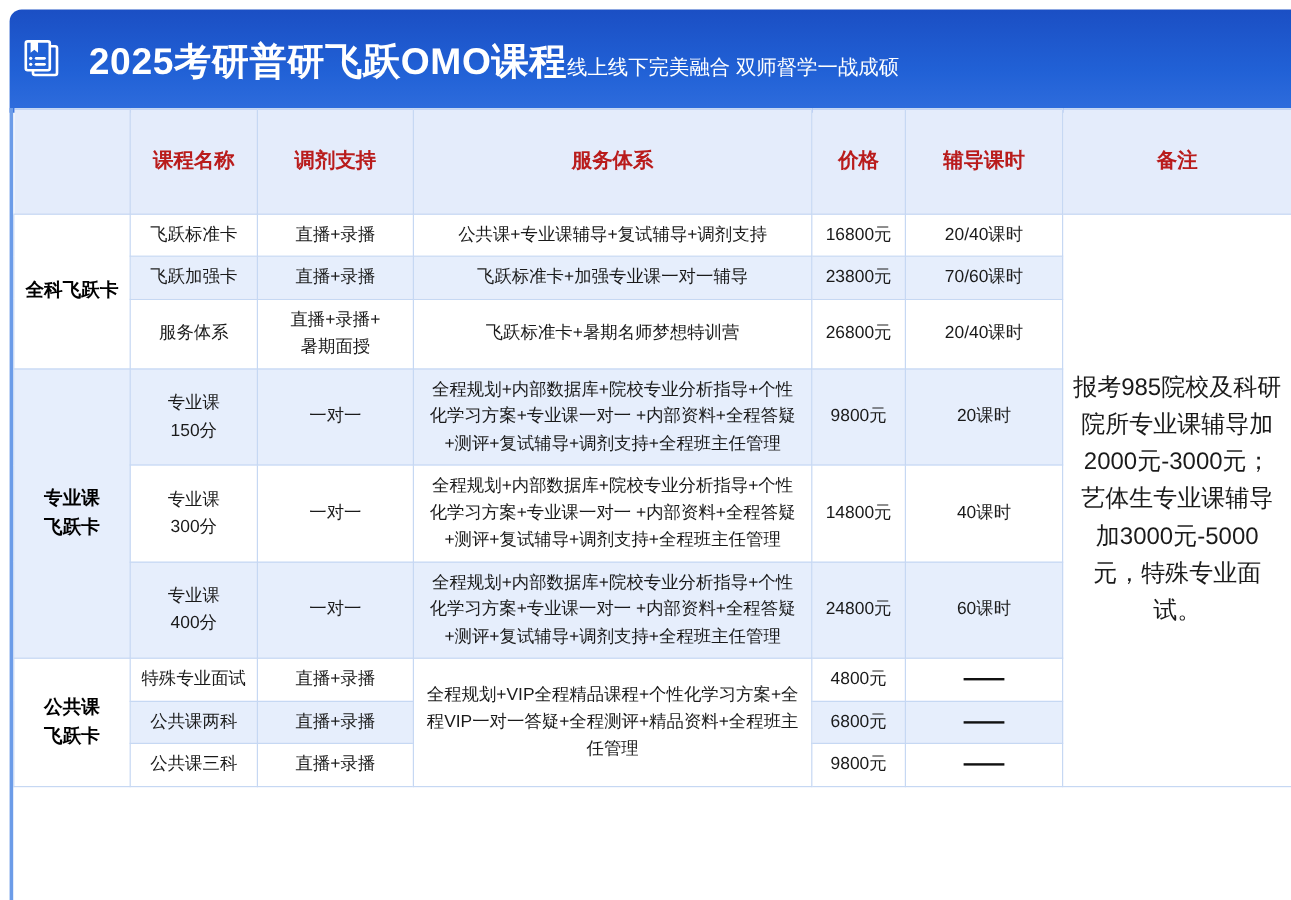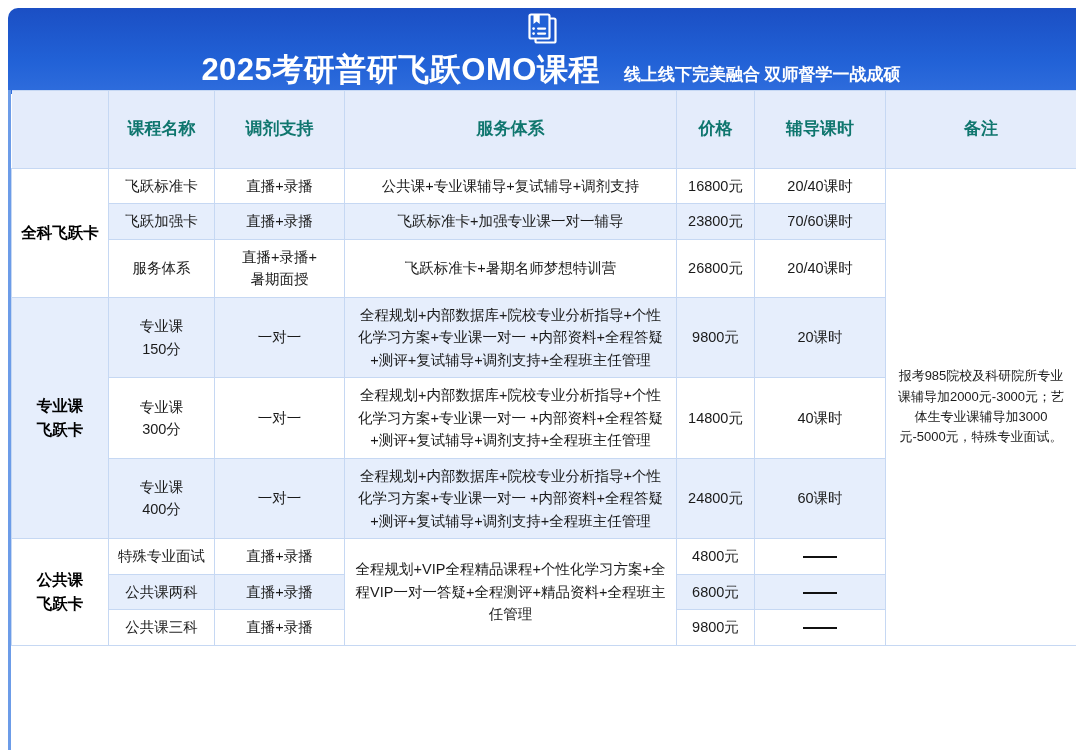--- a/index.html
+++ b/index.html
@@ -23,23 +23,22 @@
   .banner {
     position: absolute;
     left: 8px;
     top: 8px;
     width: 1068px;
     height: 86px;
     background: linear-gradient(180deg, #1b4fc4 0%, #2161d6 60%, #2f6ddd 100%);
     border-top-left-radius: 10px;
     display: flex;
     align-items: center;
-    padding-left: 18px;
+    padding-left: 4px;
     overflow: hidden;
-    flex-direction: column;
   }
   .banner-icon {
     width: 46px;
     height: 46px;
     flex: 0 0 46px;
     margin-right: 16px;
     display: flex;
     align-items: center;
     justify-content: center;
   }
@@ -47,22 +46,22 @@
     color: #ffffff;
     font-size: 31px;
     font-weight: bold;
     letter-spacing: 0.5px;
     line-height: 1;
     white-space: nowrap;
   }
   .banner-subtitle {
     color: #ffffff;
     font-size: 17px;
-    font-weight: bold;
-    margin-left: 24px;
+    font-weight: normal;
+    margin-left: 0;
     line-height: 1;
     white-space: nowrap;
     padding-bottom: 2px;
   }
   .banner-text-wrap {
     display: flex;
     align-items: baseline;
   }
 
   
@@ -95,22 +94,22 @@
     vertical-align: middle;
     text-align: center;
     padding: 6px 8px;
     line-height: 1.55;
     background: #ffffff;
   }
   thead th {
     background: #e4ecfb !important;
     font-size: 17px;
     font-weight: bold;
-    height: 78px;
-    color: #0f766e;
+    height: 88px;
+    color: #b91c1c;
     border-color: #c6d8f3;
   }
   thead tr th:first-child { border-left: none; }
 
   .c-name   { width: 97px; }
   .c-sub    { width: 106px; }
   .c-form   { width: 130px; }
   .c-serv   { width: 332px; }
   .c-price  { width: 78px; }
   .c-hours  { width: 131px; }
@@ -125,21 +124,21 @@
   td.group-cell {
     font-size: 15.5px;
     font-weight: bold;
     color: #000000;
   }
   td.note-cell {
     text-align: left;
     padding-left: 18px;
     padding-right: 12px;
     line-height: 2.05;
-    font-size: 13px;
+    font-size: 20px;
   }
   td.shade { background: #e6eefc !important; }
   td.white { background: #ffffff !important; }
 
   .dash {
     display: inline-block;
     width: 34px;
     height: 0;
     border-top: 2px solid #111111;
     vertical-align: middle;

